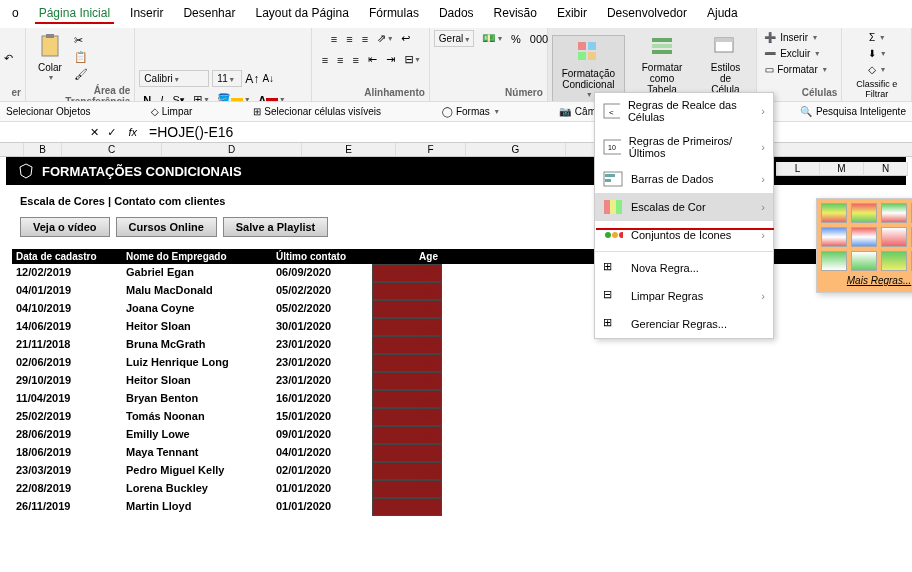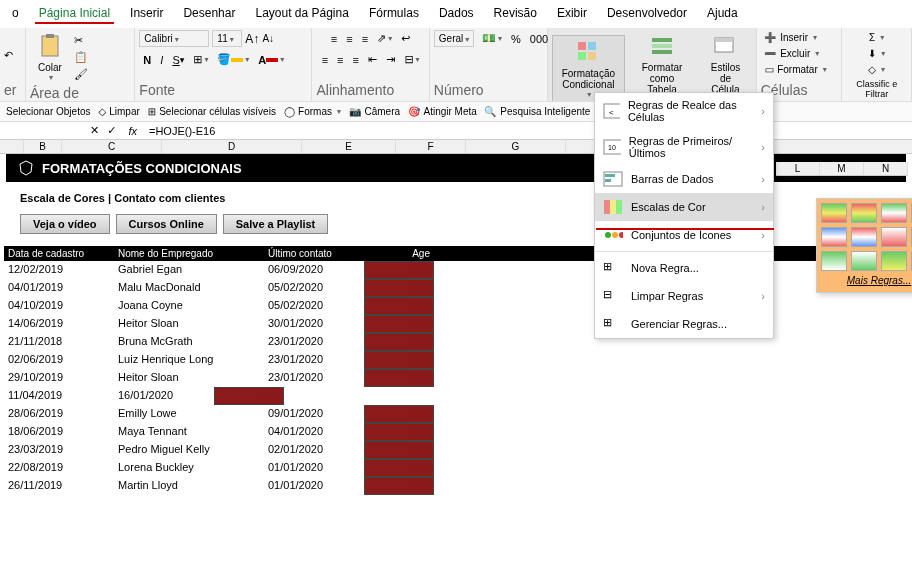--- a/index.html
+++ b/index.html
@@ -6,49 +6,49 @@
 body { background: #fff; font-size: 11px; overflow: hidden; width: 912px; height: 572px; position: relative; }
 
 
 .menubar { display: flex; gap: 12px; padding: 4px 8px; background: #fff; font-size: 12px; }
 .menubar span { cursor: pointer; padding: 2px 4px; }
 .menu-active { color: #1a7e3c; border-bottom: 2px solid #c00; }
 
 
 .ribbon { display: flex; background: #f3f3f3; height: 74px; border-bottom: 1px solid #ddd; overflow: hidden; }
 .ribbon-group { display: flex; flex-direction: column; justify-content: space-between; padding: 2px 4px; border-right: 1px solid #ddd; }
-.ribbon-group-label { font-size: 14px; color: #666; text-align: left; padding: 1px 0; }
+.ribbon-group-label { font-size: 10px; color: #666; text-align: right; padding: 1px 0; font-weight: bold; }
 .ribbon-content { display: flex; align-items: center; flex: 1; gap: 4px; }
 .btn-big { display: flex; flex-direction: column; align-items: center; padding: 2px 6px; cursor: pointer; font-size: 10px; text-align: center; }
 .btn-big svg, .btn-big .icon-box { width: 28px; height: 28px; margin-bottom: 2px; }
 .btn-small { padding: 2px 4px; cursor: pointer; font-size: 10px; display: flex; align-items: center; gap: 3px; }
 .dd::after { content: "▾"; font-size: 8px; margin-left: 2px; color: #666; }
 .font-name { border: 1px solid #ccc; padding: 2px 4px; font-size: 10px; width: 70px; display: inline-block; }
 .font-size { border: 1px solid #ccc; padding: 2px 4px; font-size: 10px; width: 30px; display: inline-block; }
 .format-btns { display: flex; gap: 1px; }
 .format-btns span { padding: 2px 4px; cursor: pointer; display: flex; align-items: center; }
 .color-bar { display: inline-block; width: 12px; height: 2px; }
 
 
-.context-bar { display: flex; gap: 8px; padding: 4px 6px; background: #f9f9f9; border-bottom: 1px solid #ddd; font-size: 10px; align-items: center; }
+.context-bar { display: flex; gap: 8px; padding: 4px 6px; background: #f9f9f9; border-bottom: 1px solid #ddd; font-size: 10px; align-items: center; justify-content: space-between; }
 .context-bar span { cursor: pointer; display: flex; align-items: center; gap: 3px; }
 
 
 .formula-bar { display: flex; align-items: center; border-bottom: 1px solid #ccc; padding: 2px; gap: 8px; font-size: 11px; }
 .formula-bar .namebox { width: 80px; padding: 2px 4px; }
 .formula-bar .fx { font-style: italic; padding: 0 4px; }
-.formula-bar input { border: none; flex: 1; font-size: 11px; outline: none; }
+.formula-bar input { border: none; flex: 1; font-size: 14px; outline: none; }
 .col-headers { display: flex; border-bottom: 1px solid #ccc; background: #f0f0f0; font-size: 10px; }
 .col-headers span { text-align: center; border-right: 1px solid #ddd; padding: 1px 0; }
 .banner { background: #000; color: #fff; font-weight: bold; font-size: 13px; padding: 6px 12px; margin: 0 6px; display: flex; align-items: center; gap: 8px; }
 .subtitle { font-weight: bold; font-size: 11px; padding: 10px 20px 4px; }
 .btns3 { display: flex; gap: 6px; padding: 6px 20px; }
 .btn3 { background: linear-gradient(#eee,#ccc); border: 1px solid #888; padding: 3px 12px; font-size: 11px; font-weight: bold; cursor: pointer; }
 
-.data-table { margin: 6px 4px; }
+.data-table { margin: 6px 12px; font-weight: bold; }
 .data-table .hdr { background: #000; color: #fff; display: flex; font-size: 10px; }
 .data-table .hdr span, .data-table .row span { padding: 2px 4px; }
 .data-table .row { display: flex; font-size: 11px; }
 .c1 { width: 110px; } .c2 { width: 150px; } .c3 { width: 100px; } .c4 { width: 70px; text-align: right; }
 .age-cell { background: #8b1a1a; color: #8b1a1a; border: 1px solid #444; }
 
 
 .cf-menu { position: absolute; top: 92px; left: 594px; width: 180px; background: #fff; border: 1px solid #ccc; box-shadow: 2px 2px 6px rgba(0,0,0,0.2); z-index: 10; }
 .cf-item { display: flex; align-items: center; padding: 6px 8px; font-size: 11px; cursor: pointer; gap: 8px; }
 .cf-item.hover { background: #ddd; }
@@ -102,21 +102,21 @@
       </div>
       <div style="display:flex;flex-direction:column;gap:4px;">
         <span>✂</span>
         <span>📋</span>
         <span>🖌</span>
       </div>
     </div>
     <div class="ribbon-group-label">Área de Transferência</div>
   </div>
   <div class="ribbon-group" style="width:178px;">
-    <div class="ribbon-content" style="flex-direction:column;align-items:flex-start;gap:4px;">
+    <div class="ribbon-content" style="flex-direction:column;align-items:flex-start;gap:4px;margin-top:40px;">
       <div style="display:flex;gap:3px;align-items:center;">
         <span class="font-name dd">Calibri</span>
         <span class="font-size dd">11</span>
         <span style="font-size:12px;">A↑</span>
         <span style="font-size:10px;">A↓</span>
       </div>
       <div class="format-btns">
         <span>
             <b>N</b>
           </span>
@@ -322,22 +322,29 @@
     <span class="c4 age-cell">648</span>
       </div>
       <div class="row">
         <span class="c1">29/10/2019</span>
     <span class="c2">Heitor Sloan</span>
     <span class="c3">23/01/2020</span>
     <span class="c4 age-cell">648</span>
       </div>
       <div class="row">
         <span class="c1">11/04/2019</span>
+    <span class="c2">Bryan Benton</span>
     <span class="c3">16/01/2020</span>
     <span class="c4 age-cell">655</span>
+      </div>
+      <div class="row">
+        <span class="c1">25/02/2019</span>
+    <span class="c2">Tomás Noonan</span>
+    <span class="c3">15/01/2020</span>
+    <span class="c4 age-cell">656</span>
       </div>
       <div class="row">
         <span class="c1">28/06/2019</span>
     <span class="c2">Emilly Lowe</span>
     <span class="c3">09/01/2020</span>
     <span class="c4 age-cell">662</span>
       </div>
       <div class="row">
         <span class="c1">18/06/2019</span>
     <span class="c2">Maya Tennant</span>

